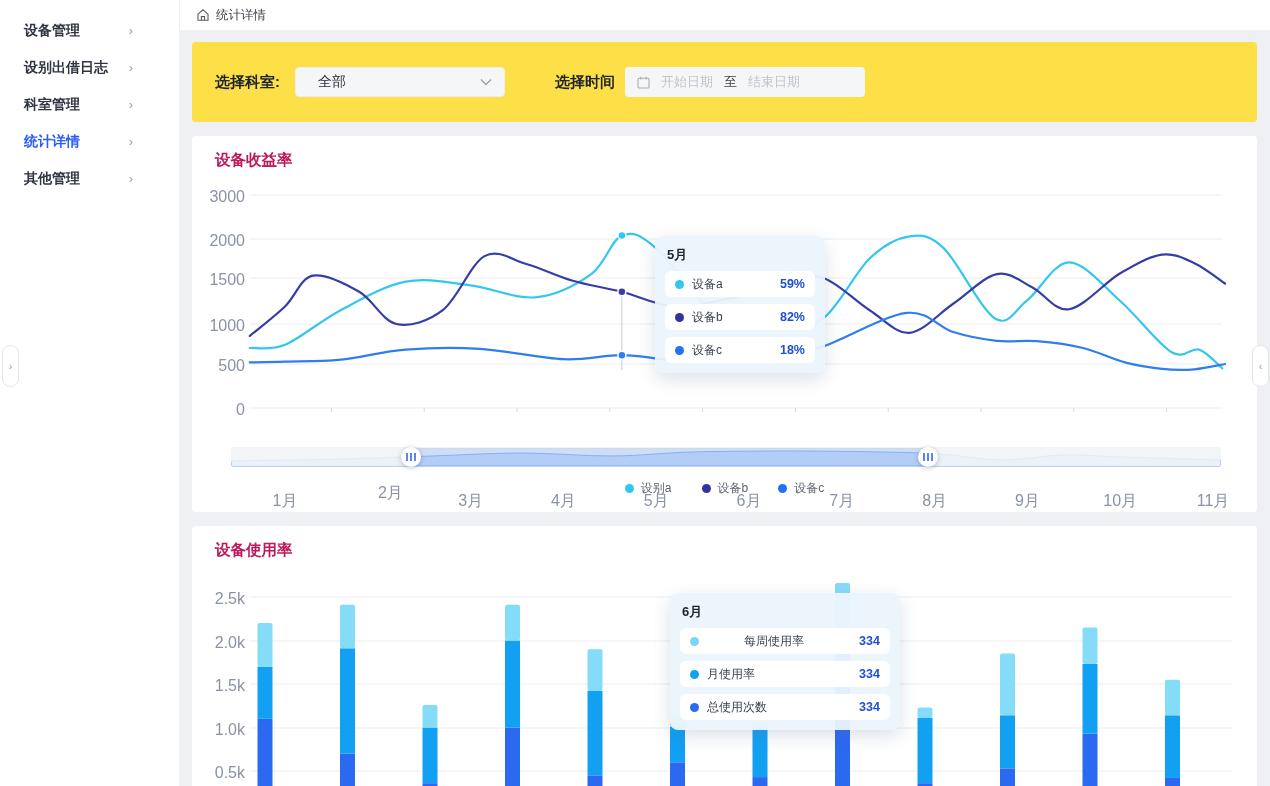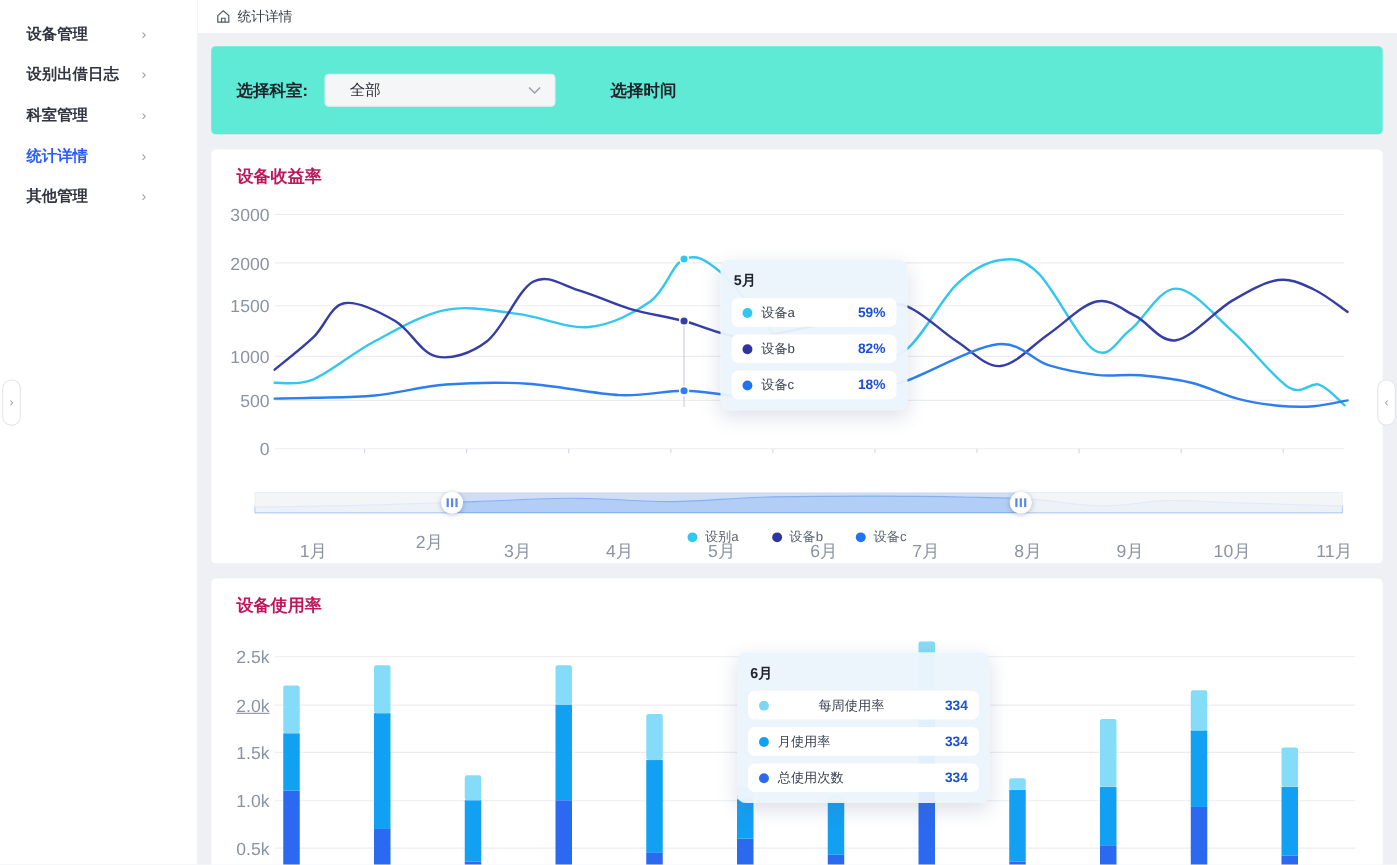--- a/index.html
+++ b/index.html
@@ -9,21 +9,21 @@
   
   .sidebar{position:absolute;left:0;top:0;width:180px;height:786px;background:#fff;border-right:1px solid #f0f1f3;box-sizing:border-box;padding-top:12px;}
   .nav-item{height:37px;display:flex;align-items:center;justify-content:space-between;padding:0 46px 0 24px;font-size:14px;font-weight:700;color:#303541;cursor:pointer;}
   .nav-item .arr{color:#9aa0ab;font-size:13px;font-weight:400;}
   .nav-item.active{color:#2b5bfa;}
 
   
   .crumbbar{position:absolute;left:180px;top:0;width:1090px;height:30px;background:#fff;display:flex;align-items:center;gap:6px;padding-left:16px;box-sizing:border-box;font-size:12.5px;color:#3a3f47;}
 
   
-  .filter-card{position:absolute;left:192px;top:42px;width:1065px;height:80px;background:#5eead4;border-radius:4px;}
+  .filter-card{position:absolute;left:192px;top:42px;width:1065px;height:80px;background:#fde047;border-radius:4px;}
   .card{position:absolute;left:192px;width:1065px;background:#fff;border-radius:4px;}
   .card1{top:136px;height:376px;}
   .card2{top:526px;height:290px;}
   .ctitle{position:absolute;left:23px;top:14px;font-size:15.5px;font-weight:700;color:#be185d;}
   .canvas{position:absolute;left:0;top:0;right:0;bottom:0;}
 
   
   .flabel{position:absolute;top:0;height:80px;display:flex;align-items:center;font-size:15px;font-weight:700;color:#1d222b;}
   .select{position:absolute;left:103px;top:25px;width:210px;height:30px;background:#f5f6f8;border:1px solid #ececf0;border-radius:4px;display:flex;align-items:center;padding:0 12px 0 22px;box-sizing:border-box;font-size:14px;color:#2a2f38;cursor:pointer;}
   .select .chev{margin-left:auto;display:flex;align-items:center;}
@@ -95,20 +95,30 @@
     <span class="flabel" style="left:23px;">选择科室:</span>
     <div class="select">
       <span>全部</span>
       <span class="chev">
         <svg width="12" height="8" viewBox="0 0 12 8" fill="none" stroke="#9aa0ab" stroke-width="1.4">
             <polyline points="1,1.5 6,6.5 11,1.5"></polyline>
           </svg>
       </span>
     </div>
     <span class="flabel" style="left:363px;">选择时间</span>
+    <div class="range">
+      <svg width="13" height="13" viewBox="0 0 13 13" fill="none" stroke="#a7adb8" stroke-width="1.1">
+        <rect x="1" y="2.2" width="11" height="9.8" rx="1"></rect>
+        <line x1="3.8" y1="0.8" x2="3.8" y2="3.4"></line>
+        <line x1="9.2" y1="0.8" x2="9.2" y2="3.4"></line>
+      </svg>
+      <span>开始日期</span>
+      <span class="sep">至</span>
+      <span>结束日期</span>
+    </div>
   </div>
 
   <div class="card card1">
     <div class="ctitle">设备收益率</div>
     <div class="canvas" id="c1">
         <svg width="1065" height="376" viewBox="0 0 1065 376">
           <line x1="58" y1="59" x2="1030" y2="59" stroke="#ecedf1" stroke-width="1"></line>
           <line x1="58" y1="103" x2="1030" y2="103" stroke="#ecedf1" stroke-width="1"></line>
           <line x1="58" y1="142" x2="1030" y2="142" stroke="#ecedf1" stroke-width="1"></line>
           <line x1="58" y1="188" x2="1030" y2="188" stroke="#ecedf1" stroke-width="1"></line>
@@ -239,21 +249,21 @@
           <rect x="808" y="189.32" width="15" height="53.06999999999999" fill="#12a0f3"></rect>
           <rect x="808" y="127.54999999999998" width="15" height="61.77000000000001" fill="#85dcf8" rx="2"></rect>
           <rect x="890.5" y="207.58999999999997" width="15" height="80.91000000000003" fill="#2c69f1"></rect>
           <rect x="890.5" y="137.99" width="15" height="69.59999999999997" fill="#12a0f3"></rect>
           <rect x="890.5" y="101.45000000000002" width="15" height="36.53999999999999" fill="#85dcf8" rx="2"></rect>
           <rect x="973" y="251.96" width="15" height="36.53999999999999" fill="#2c69f1"></rect>
           <rect x="973" y="189.32" width="15" height="62.640000000000015" fill="#12a0f3"></rect>
           <rect x="973" y="153.65" width="15" height="35.66999999999999" fill="#85dcf8" rx="2"></rect>
         </svg>
         <div class="axis-label" style="left: 8px; top: 64px; width: 45px; text-align: right;">2.5k</div>
-        <div class="axis-label" style="left: 8px; top: 108px; width: 45px; text-align: right; text-decoration: underline;">2.0k</div>
+        <div class="axis-label" style="left: 8px; top: 108px; width: 45px; text-align: right;">2.0k</div>
         <div class="axis-label" style="left: 8px; top: 151px; width: 45px; text-align: right;">1.5k</div>
         <div class="axis-label" style="left: 8px; top: 195px; width: 45px; text-align: right;">1.0k</div>
         <div class="axis-label" style="left: 8px; top: 238px; width: 45px; text-align: right;">0.5k</div>
         <div class="tip" style="left: 478px; top: 67px;">
           <div class="tip-title">6月</div>
           <div class="tip-row" style="min-width: 145px; gap: 37px;">
             <span class="tip-dot" style="background: rgb(122, 214, 244);"></span>
             <span class="tip-name">每周使用率</span>
             <span class="tip-val">334</span>
           </div>

